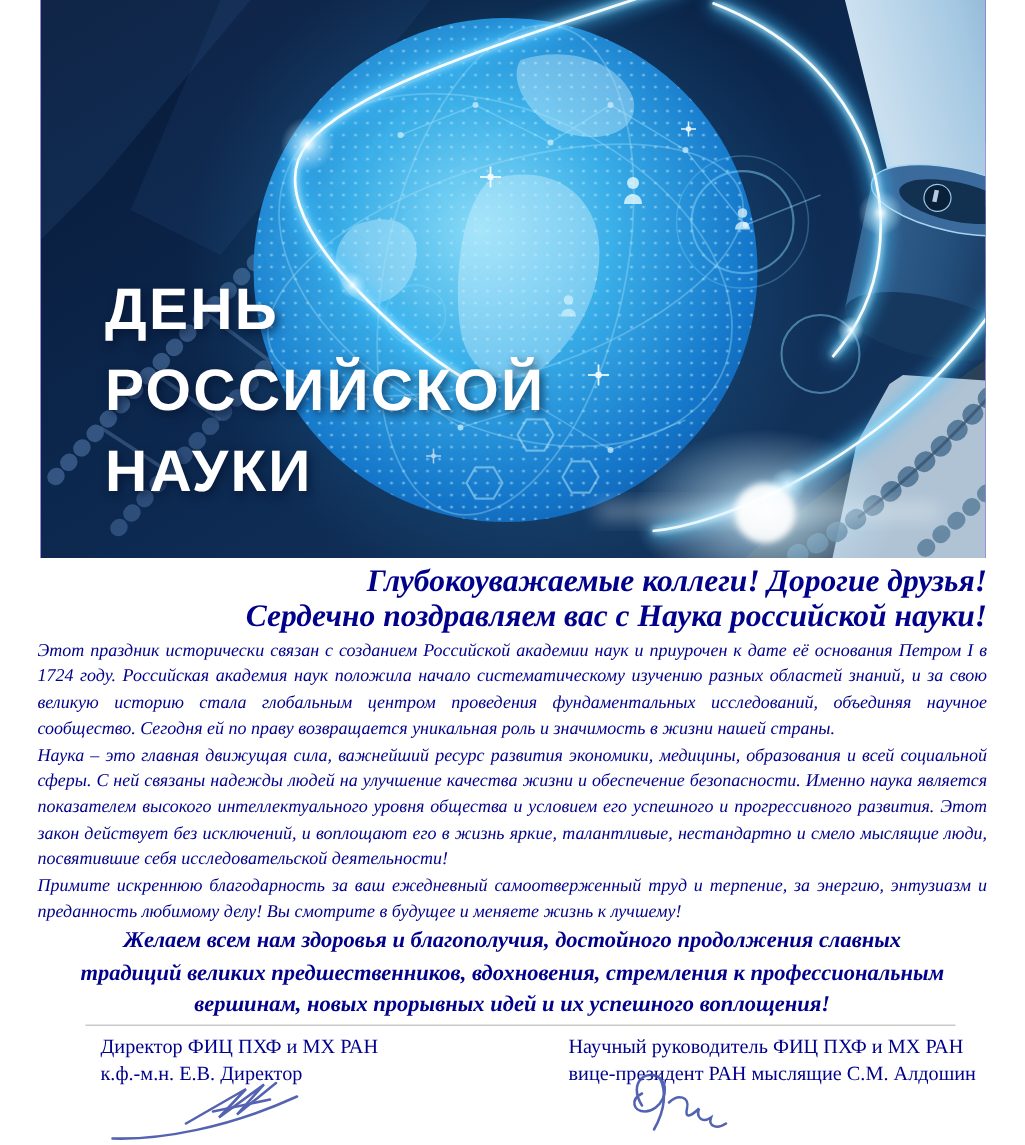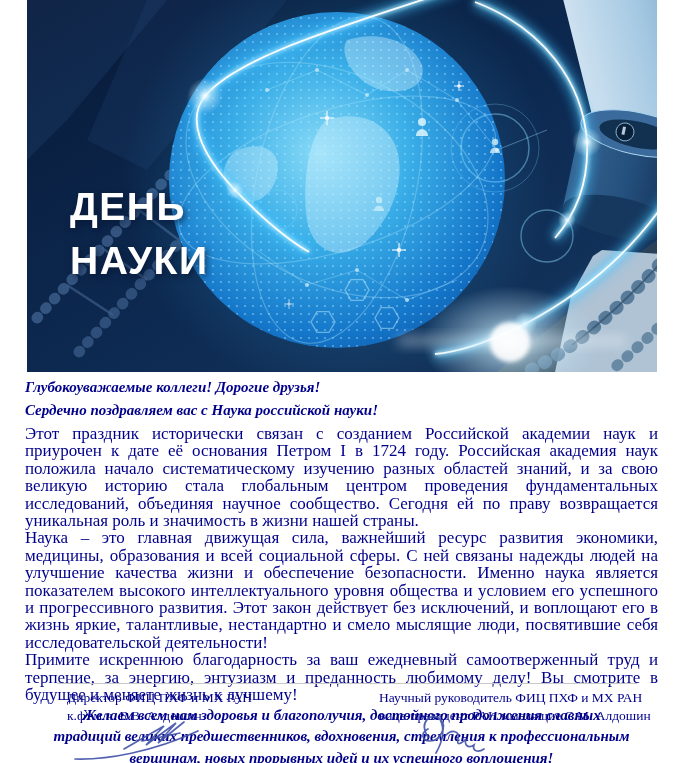--- a/index.html
+++ b/index.html
@@ -10,24 +10,24 @@
   .hero{position:absolute;left:27px;top:0;width:630px;height:372px;overflow:hidden;background:#6d28d9;}
   .hero svg{position:absolute;left:0;top:0;}
   .hero-title{position:absolute;left:43px;top:180px;margin:0;
       color:var(--title-color,#ffffff);
       font-family:"Liberation Sans",sans-serif;font-weight:700;
       font-size:39px;line-height:54px;letter-spacing:1.5px;
       text-shadow:2px 3px 6px rgba(4,18,48,.65);}
 
   
   .letter{position:absolute;left:25px;top:372px;width:633px;color:var(--ink,#00008B);}
-  .greet{margin:0;text-align:left;font-style:italic;font-weight:700;font-size:15px;line-height:17px;}
+  .greet{margin:0;text-align:right;font-style:italic;font-weight:700;font-size:21px;line-height:17px;}
   .g1{margin-top:7px}
   .g2{margin-top:6px}
-  .bp{margin:0;text-align:justify;font-size:17px;line-height:17.4px;}
+  .bp{margin:0;text-align:justify;font-style:italic;font-size:12px;line-height:17.4px;}
   .bp.first{margin-top:6px;}
   .wish{margin:1px 0 0;padding:0 27px;text-align:center;font-style:italic;font-weight:700;
         font-size:15px;line-height:21.5px;}
 
   
   .footer{position:absolute;left:0;top:683px;width:683px;height:80px;text-decoration:underline;}
   .rule{position:absolute;left:57px;top:0;width:580px;height:1px;background:var(--divider,#c9c9c9);}
   .sig-col{position:absolute;top:6px;font-size:13.5px;line-height:18px;color:var(--ink,#00008B);}
   .sig-left{left:67px;}
   .sig-right{left:347px;margin-left:32px;}
@@ -229,39 +229,40 @@
         <g transform="translate(262,304)" opacity="0.7">
             <rect x="-5" y="-0.5" width="10" height="1"></rect>
             <rect x="-0.5" y="-5" width="1" height="10"></rect>
             <circle r="1.6"></circle>
           </g>
       </g>
     </svg>
 
     <h1 class="hero-title">
       <div>ДЕНЬ</div>
+      <div>РОССИЙСКОЙ</div>
       <div>НАУКИ</div>
     </h1>
   </div>
 
   <main class="letter">
     <p class="greet g1">Глубокоуважаемые коллеги! Дорогие друзья!</p>
     <p class="greet g2">Сердечно поздравляем вас с Наука российской науки!</p>
     <p class="bp first">Этот праздник исторически связан с созданием Российской академии наук и приурочен к дате её основания Петром I в 1724 году. Российская академия наук положила начало систематическому изучению разных областей знаний, и за свою великую историю стала глобальным центром проведения фундаментальных исследований, объединяя научное сообщество. Сегодня ей по праву возвращается уникальная роль и значимость в жизни нашей страны.</p>
     <p class="bp">Наука – это главная движущая сила, важнейший ресурс развития экономики, медицины, образования и всей социальной сферы. С ней связаны надежды людей на улучшение качества жизни и обеспечение безопасности. Именно наука является показателем высокого интеллектуального уровня общества и условием его успешного и прогрессивного развития. Этот закон действует без исключений, и воплощают его в жизнь яркие, талантливые, нестандартно и смело мыслящие люди, посвятившие себя исследовательской деятельности!</p>
     <p class="bp">Примите искреннюю благодарность за ваш ежедневный самоотверженный труд и терпение, за энергию, энтузиазм и преданность любимому делу! Вы смотрите в будущее и меняете жизнь к лучшему!</p>
     <p class="wish">Желаем всем нам здоровья и благополучия, достойного продолжения славных традиций великих предшественников, вдохновения, стремления к профессиональным вершинам, новых прорывных идей и их успешного воплощения!</p>
   </main>
 
   <footer class="footer">
     <div class="rule"></div>
 
     <div class="sig-col sig-left">
       <div>Директор ФИЦ ПХФ и МХ РАН</div>
-      <div>к.ф.-м.н. Е.В. Алдошин</div>
+      <div>к.ф.-м.н. Е.В. Директор</div>
     </div>
 
     <div class="sig-col sig-right">
       <div>Научный руководитель ФИЦ ПХФ и МХ РАН</div>
       <div>вице-президент РАН мыслящие С.М. Алдошин</div>
     </div>
 
     <svg class="autograph auto-left" width="140" height="44" viewBox="0 0 140 44">
       <g fill="none" stroke="var(--signature-ink,#4253a9)" stroke-width="1.7" stroke-linecap="round" opacity="0.9">
         <path d="M3,40 C35,41 80,33 126,12"></path>

